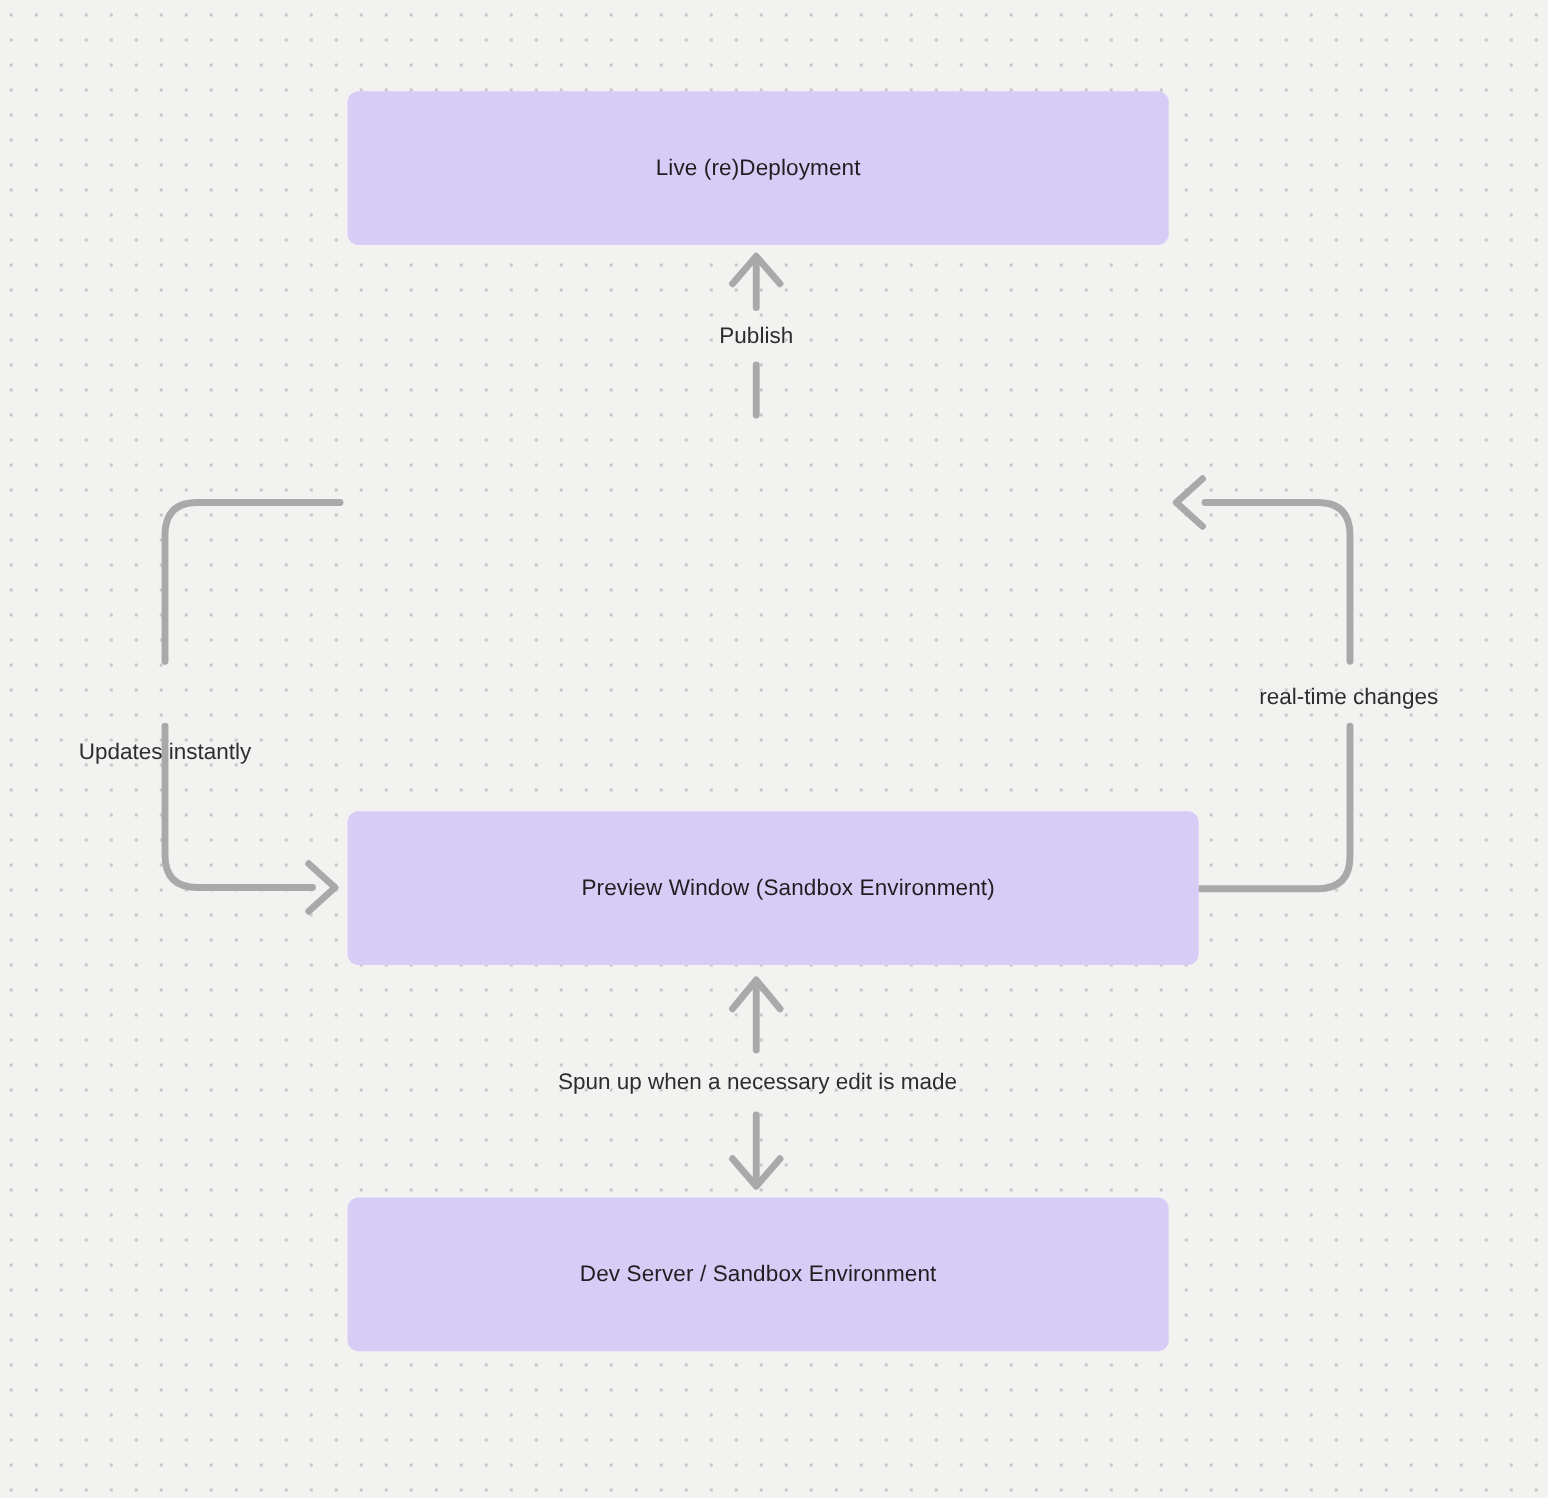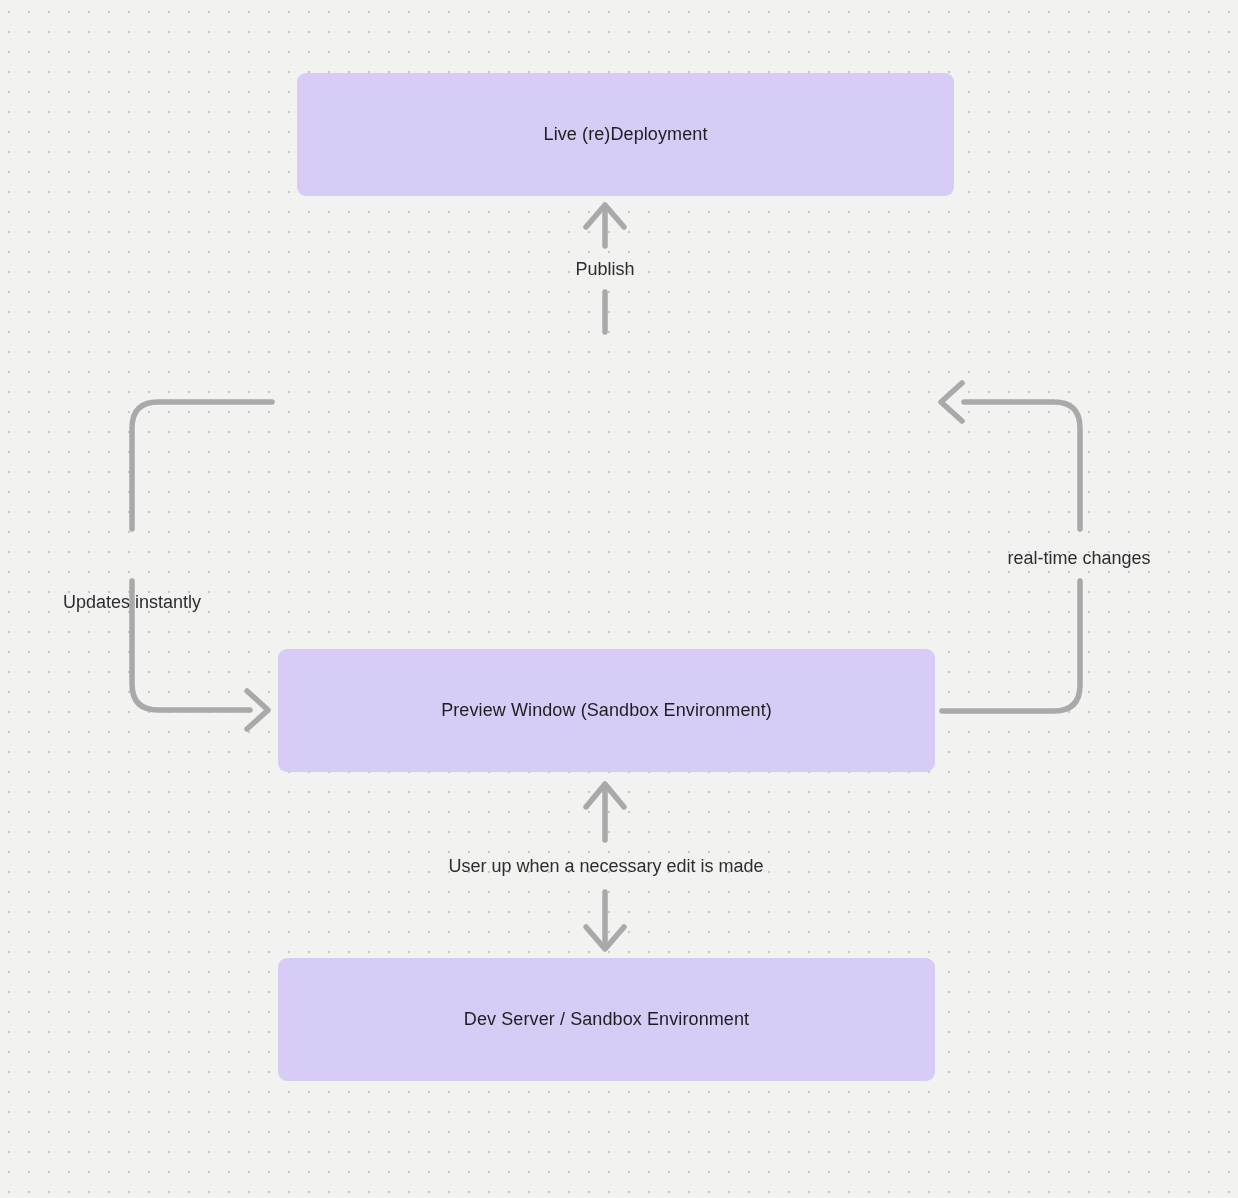--- a/index.html
+++ b/index.html
@@ -40,23 +40,23 @@
     background: #d7ccf6;
     border-radius: 9px;
     display: flex;
     align-items: center;
     justify-content: center;
     font-size: 18px;
     font-weight: 500;
     color: #1e1e21;
     letter-spacing: 0.1px;
   }
-  .node-live   { top: 73px; margin-left: 19px; }
+  .node-live   { top: 73px; }
   .node-editor { top: 341px; }
-  .node-preview{ top: 649px; }
+  .node-preview{ top: 649px; padding-left: 24px; }
   .node-dev    { top: 958px; }
   .edge-label {
     position: absolute;
     transform: translate(-50%, -50%);
     font-size: 18px;
     font-weight: 400;
     color: #2d2d2f;
     white-space: nowrap;
   }
   .label-publish  { left: 605px;  top: 269px; }
@@ -106,15 +106,15 @@
     <span>Preview Window (Sandbox Environment)</span>
   </div>
 
   <div class="node node-dev">
     <span>Dev Server / Sandbox Environment</span>
   </div>
 
   <div class="edge-label label-publish">Publish</div>
   <div class="edge-label label-updates">Updates instantly</div>
   <div class="edge-label label-feedback">real-time changes</div>
-  <div class="edge-label label-spun">User up when a necessary edit is made</div>
+  <div class="edge-label label-spun">Spun up when a necessary edit is made</div>
 
 </div>
 
 </body></html>

